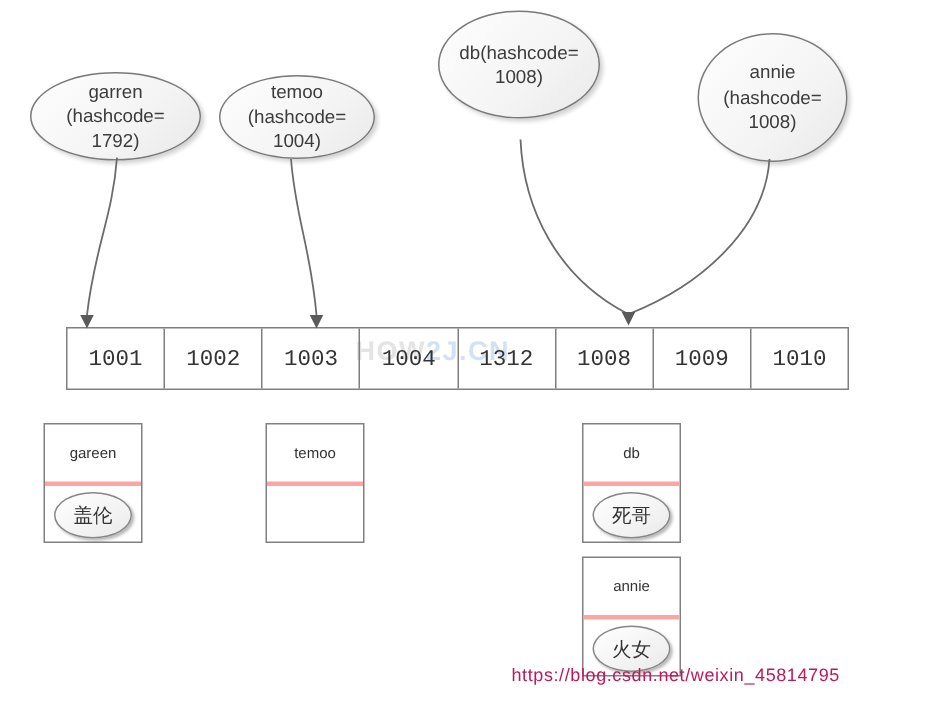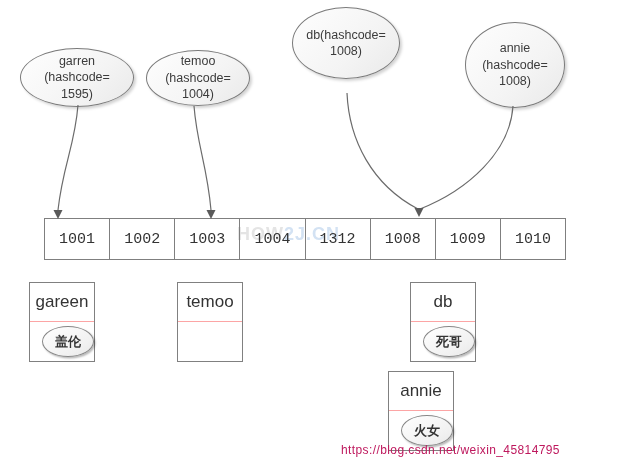--- a/index.html
+++ b/index.html
@@ -40,48 +40,48 @@
   }
   .wm-gray{color:#e4e4e4;}
   .wm-blue{color:#d3e2f3;}
   
   .entry{
     position:absolute;width:64px;height:78px;border:1px solid #808080;
     box-sizing:content-box;background:#fff;z-index:2;
   }
   .entry-gareen{left:29px;top:282px;}
   .entry-temoo{left:177px;top:282px;}
-  .entry-db{left:410px;top:282px;}
+  .entry-db{left:388px;top:282px;}
   .entry-annie{left:388px;top:371px;}
   .entry-name{
-    height:38px;border-bottom:1px solid #fca5a5;display:flex;
-    align-items:center;justify-content:center;font-size:17px;color:#333;
+    height:38px;border-bottom:3px solid #fca5a5;display:flex;
+    align-items:center;justify-content:center;font-size:10px;color:#333;
   }
-  .entry-oval-row{height:39px;display:flex;align-items:center;justify-content:flex-end;font-weight:bold;}
+  .entry-oval-row{height:39px;display:flex;align-items:center;justify-content:center;}
   .entry-oval{
     width:50px;height:29px;border:1px solid #878787;border-radius:50%;
     background:linear-gradient(150deg,#ffffff 0%,#f1f1f1 70%,#e8e8e8 100%);
     box-shadow:1.5px 1.5px 2px rgba(0,0,0,0.28);
     display:flex;align-items:center;justify-content:center;
     font-size:13px;color:#333;font-family:"DejaVu Sans",sans-serif;
   }
   
   .wm-bottom{
     position:absolute;left:341px;top:443px;z-index:5;font-size:12px;
     color:#be185d;letter-spacing:0.4px;white-space:nowrap;
   }
 </style>
 </head>
 <body>
 
 <div class="canvas">
 
   <div class="node node-garren">garren
 (hashcode=
-1595)</div>
+1792)</div>
   <div class="node node-temoo">temoo
 (hashcode=
 1004)</div>
   <div class="node node-db">db(hashcode=
 1008)</div>
   <div class="node node-annie">annie
 (hashcode=
 1008)</div>
 
   <svg class="arrows" width="625" height="470" viewBox="0 0 625 470">

